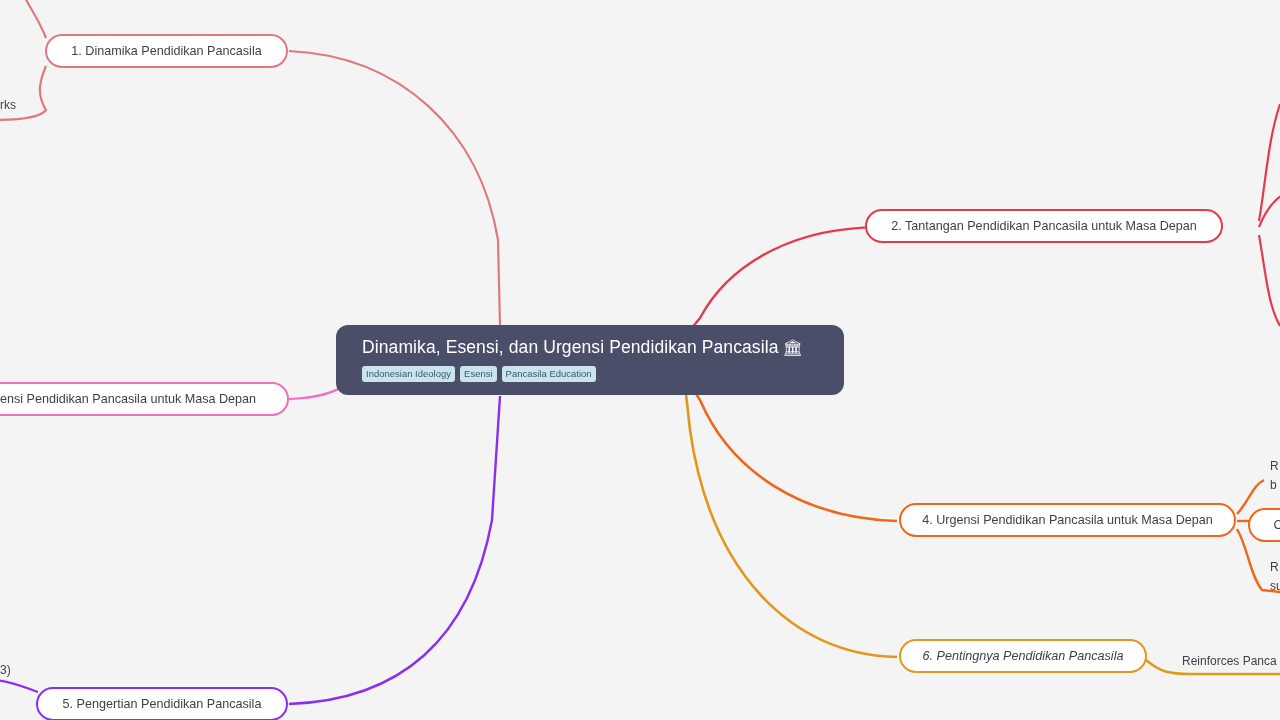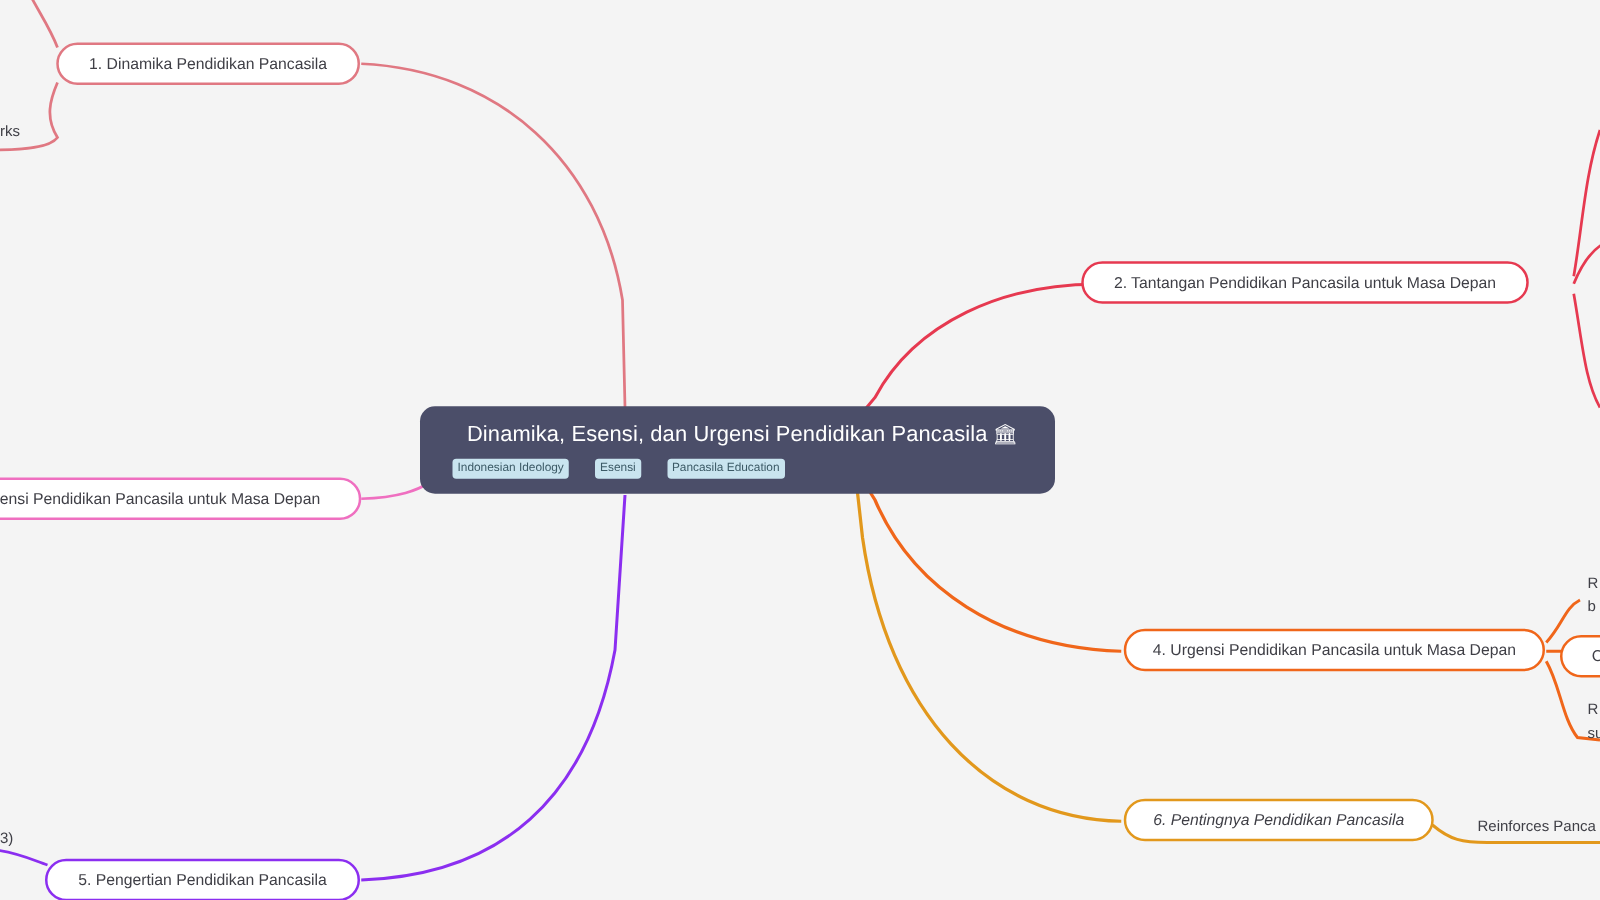--- a/index.html
+++ b/index.html
@@ -30,24 +30,23 @@
     padding: 11px 18px 0 26px;
     z-index: 30;
   }
   .center-title {
     color: #ffffff;
     font-size: 17.5px;
     font-weight: 400;
     letter-spacing: 0.1px;
     white-space: nowrap;
     line-height: 22px;
-    text-align: center;
   }
   .center-icon { font-size: 16px; margin-left: 4px; }
-  .tag-row { display: flex; gap: 21px; margin-top: 7px; text-align: center; }
+  .tag-row { display: flex; gap: 5px; margin-top: 7px; text-align: center; }
   .tag {
     background: #c9e4ef;
     color: #3c5a66;
     border-radius: 3px;
     font-size: 9.5px;
     line-height: 13px;
     padding: 1px 4px 2px 4px;
     white-space: nowrap;
   }
 

